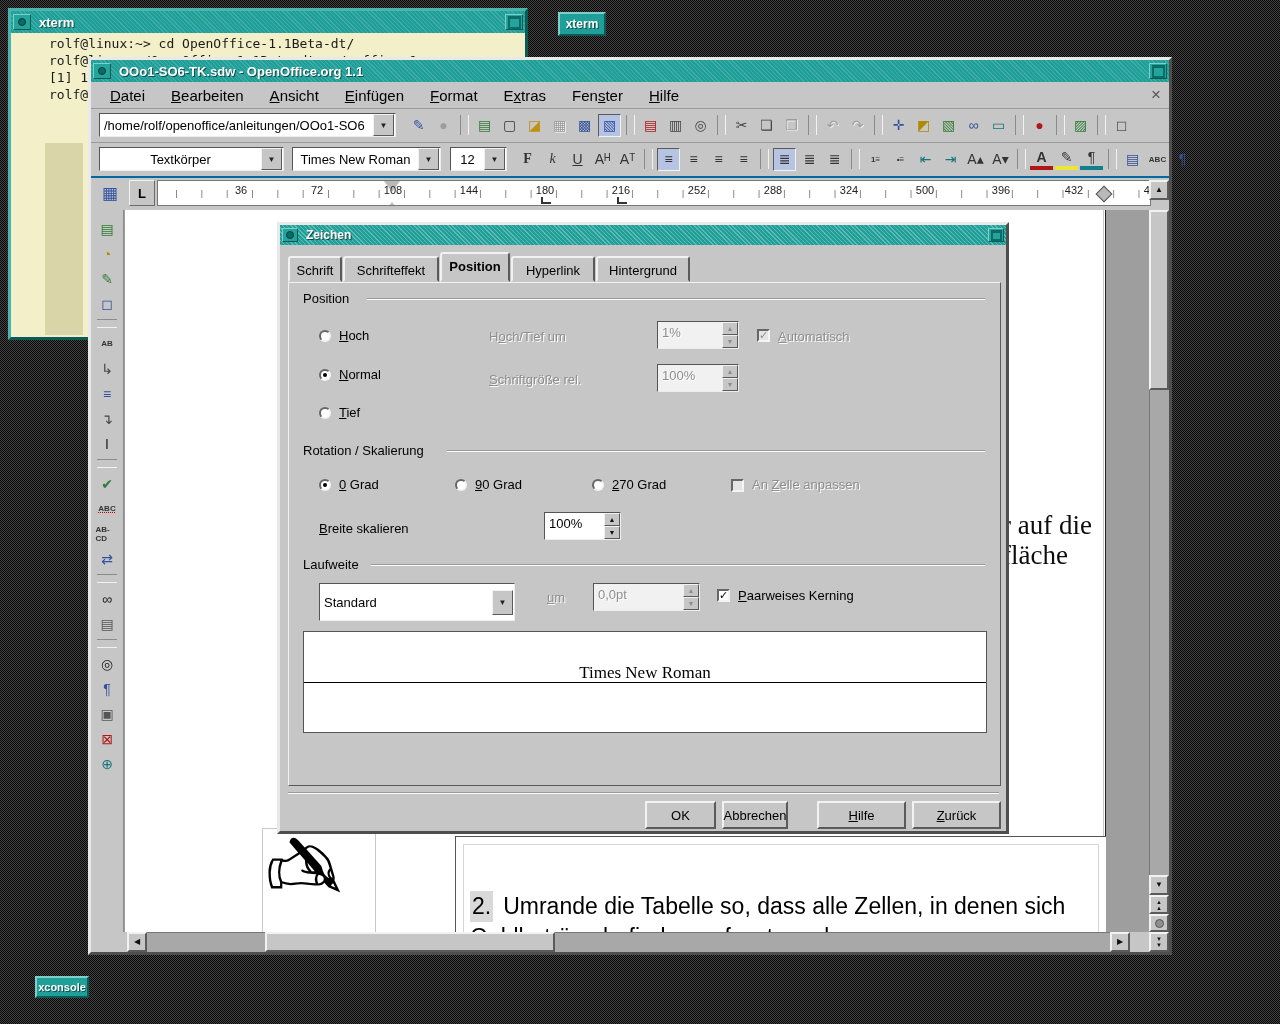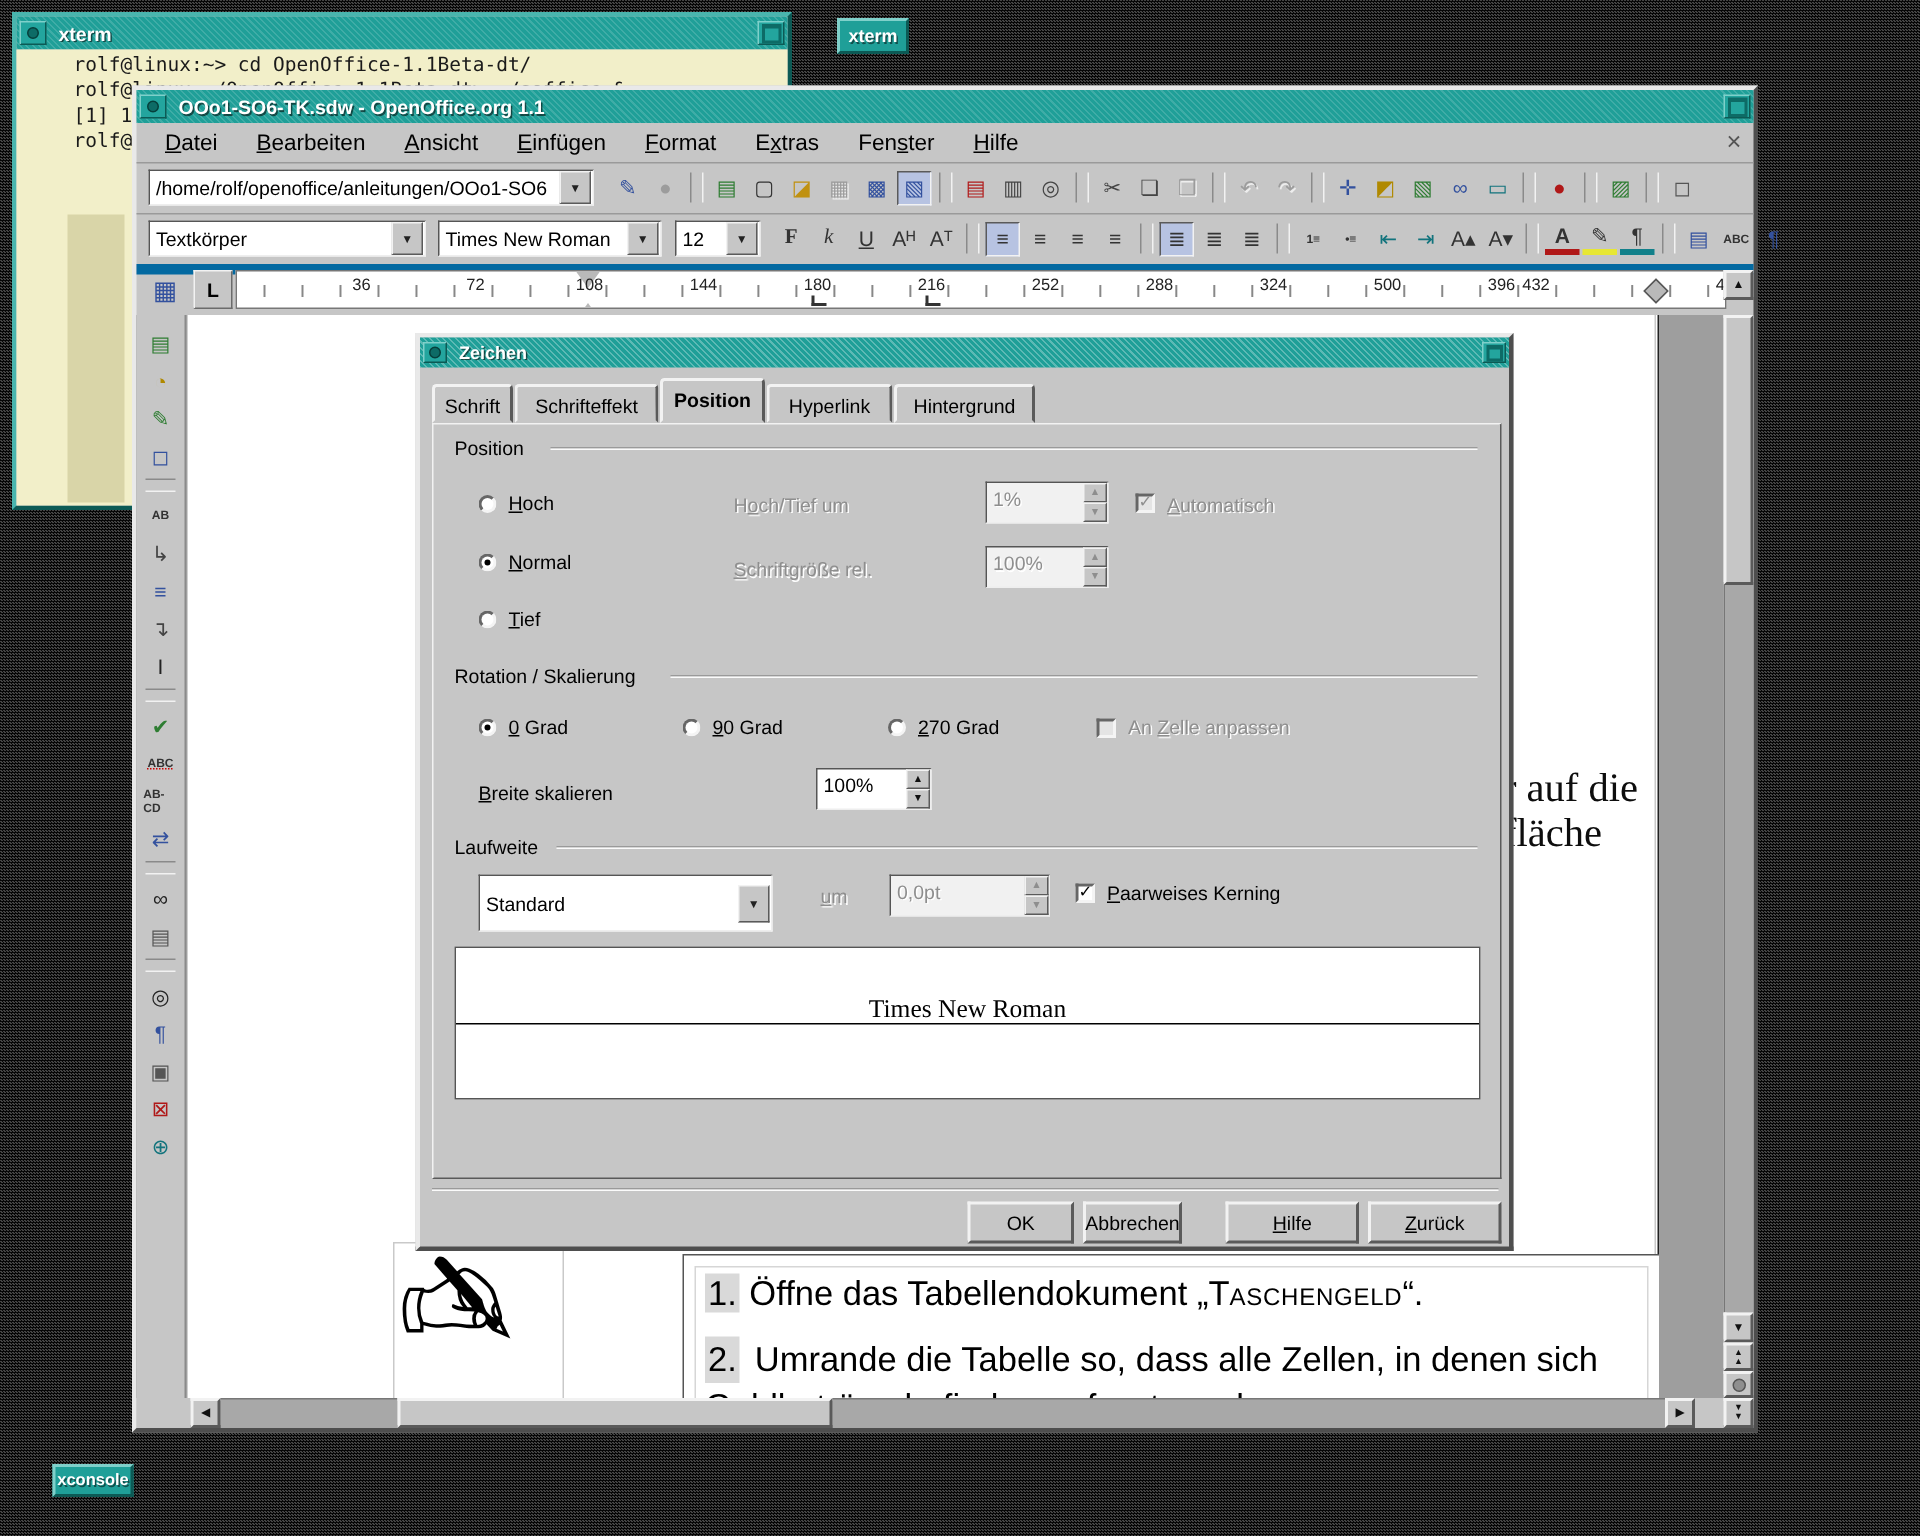--- a/index.html
+++ b/index.html
@@ -167,21 +167,21 @@
           <span class="tbtn" style="color: rgb(19, 116, 125);">▭</span>
           <span class="tsep"></span>
           <span class="tbtn" style="color: rgb(176, 24, 24);">●</span>
           <span class="tsep"></span>
           <span class="tbtn" style="color: rgb(46, 125, 50);">▨</span>
           <span class="tsep"></span>
           <span class="tbtn" style="color: rgb(85, 85, 85);">◻</span>
         </div>
     </div>
 
-    <div style="position:absolute;left:0;right:0;top:83px;height:33px;border-bottom:7px solid #0369a1;">
+    <div style="position:absolute;left:0;right:0;top:83px;height:33px;border-bottom:2px solid #0369a1;text-align:center;">
       <div class="combo" style="left:8px;top:4px;width:185px">
         <span class="cval">Textkörper</span>
         <span class="ddb">▼</span>
       </div>
       <div class="combo" style="left:201px;top:4px;width:149px">
         <span class="cval">Times New Roman</span>
         <span class="ddb">▼</span>
       </div>
       <div class="combo" style="left:359px;top:4px;width:57px">
         <span class="cval">12</span>
@@ -237,21 +237,21 @@
           <span class="rnum" style="left: 147px;">72</span>
           <span class="rnum" style="left: 223px;">108</span>
           <span class="rnum" style="left: 299px;">144</span>
           <span class="rnum" style="left: 375px;">180</span>
           <span class="rnum" style="left: 451px;">216</span>
           <span class="rnum" style="left: 527px;">252</span>
           <span class="rnum" style="left: 603px;">288</span>
           <span class="rnum" style="left: 679px;">324</span>
           <span class="rnum" style="left: 755px;">500</span>
           <span class="rnum" style="left: 831px;">396</span>
-          <span class="rnum" style="left: 854px;">432</span>
+          <span class="rnum" style="left: 904px;">432</span>
           <span class="rnum" style="left: 983px;">468</span>
         </div>
       <span class="sbtn" style="left:1058px;top:4px;width:20px;height:20px">▲</span>
     </div>
 
     <div style="position:absolute;left:0;top:150px;width:1078px;height:722px;background:#9e9e9e;overflow:hidden">
 
       <div class="vbar" style="position:absolute;left:0;top:0;width:33px;height:100%;background:#c6c6c6;border-right:1px solid #8a8a8a;padding-top:6px;box-sizing:border-box">
           <span class="tbtn" style="color: rgb(46, 125, 50);">▤</span>
           <span class="tbtn" style="color: rgb(176, 137, 0);">◔</span>
@@ -285,24 +285,20 @@
 
         <div style="position:absolute;left:877px;top:300px;font-family:'Liberation Serif',serif;font-size:27px;color:#0d0d0d">r auf die</div>
         <div style="position:absolute;left:877px;top:330px;font-family:'Liberation Serif',serif;font-size:27px;color:#0d0d0d">fläche</div>
 
         <div style="position:absolute;left:137px;top:618px;width:112px;height:120px;border:1px solid #c9c9c9">
           <span style="position:absolute;left:2px;top:-14px;font-size:92px;color:#000;transform:scaleX(-1);font-family:'DejaVu Sans',sans-serif">✍</span>
         </div>
 
         <div style="position:absolute;left:330px;top:626px;width:650px;height:96px;border:1px solid #555;background:#fff;overflow:hidden">
           <div style="position:absolute;left:7px;top:7px;right:7px;height:200px;border:1px solid #d6d6d6"></div>
-          <div style="position:absolute;left:14px;top:12px;font-size:23px;color:#000;white-space:nowrap">
-            <span style="background:#d9d9d9;padding:0 2px">1.</span>
-            <span>Öffne das Tabellendokument „</span><span>T</span><span style="font-size:16px;letter-spacing:.5px">ASCHENGELD</span><span>“.</span>
-          </div>
           <div style="position:absolute;left:14px;top:54px;font-size:23px;line-height:31px;color:#000;width:620px">
             <span style="background:#d9d9d9;padding:0 2px;float:left;margin-right:10px">2.</span>
             <span>Umrande die Tabelle so, dass alle Zellen, in denen sich Geldbeträge befinden, erfasst werden</span>
           </div>
         </div>
       </div>
 
       <div style="position:absolute;left:1015px;top:0;width:45px;height:100%;background:#9e9e9e"></div>
 
       <div class="strough" style="left:1058px;top:0;width:20px;height:100%"></div>

